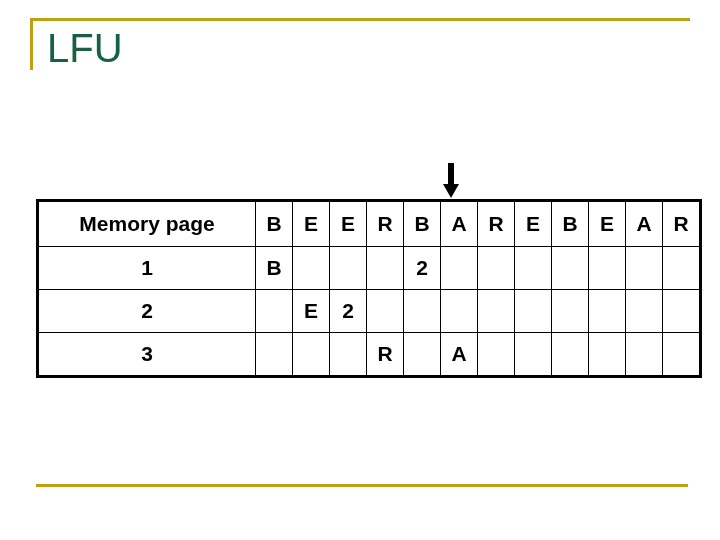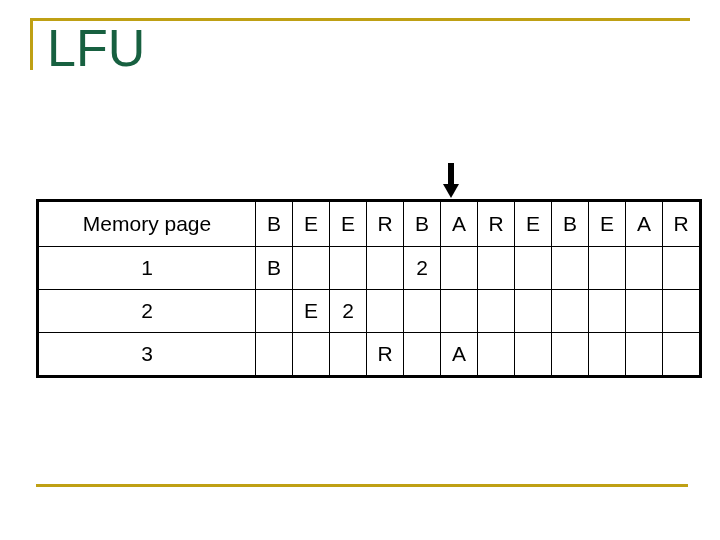--- a/index.html
+++ b/index.html
@@ -36,21 +36,21 @@
     left: 30px;
     top: 18px;
     width: 3px;
     height: 52px;
     background: #BFA014;
   }
   #slide-title {
     position: absolute;
     left: 47px;
     top: 26px;
-    font-size: 52px;
+    font-size: 40px;
     line-height: 44px;
     color: #176040;
     font-family: "Liberation Sans", sans-serif;
     font-weight: normal;
     letter-spacing: 0px;
     white-space: nowrap;
   }
 
   
   #pointer-arrow {
@@ -76,20 +76,21 @@
   #page-table td {
     border: 1.5px solid #000000;
     padding: 0;
     margin: 0;
     text-align: center;
     vertical-align: middle;
     font-size: 21px;
     color: #000000;
     font-family: "Liberation Sans", sans-serif;
     height: 42px;
+    font-weight: bold;
   }
   #page-table tr.hdr td {
     height: 44px;
   }
   td.label-cell {
     width: 216px;
     font-size: 21px;
     text-align: center;
   }
   td.seq-cell {

